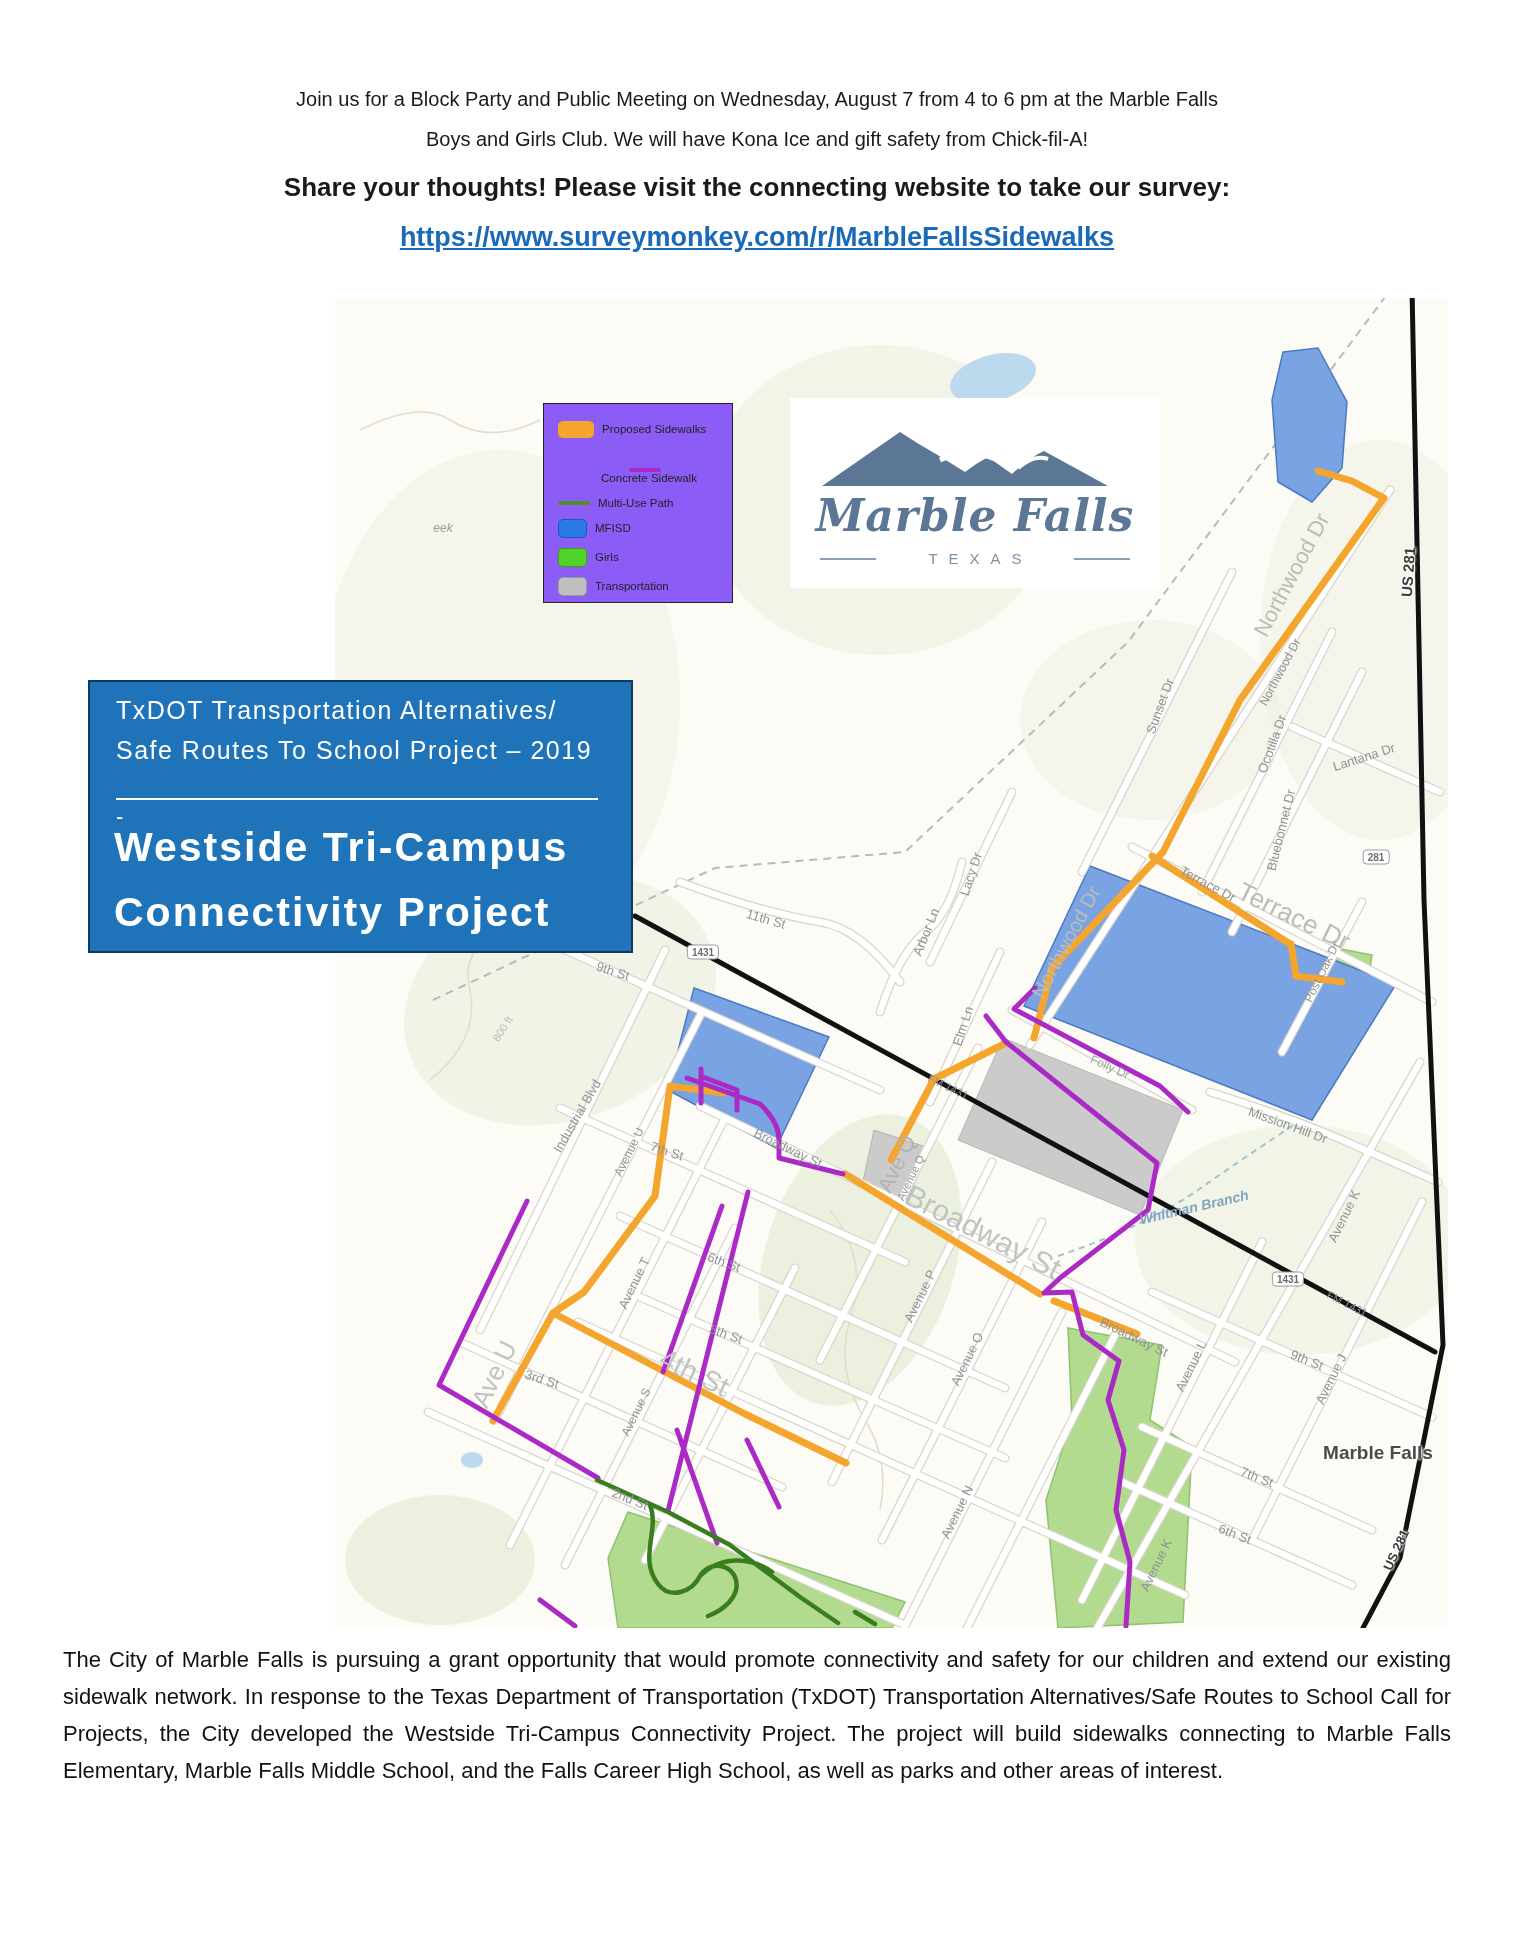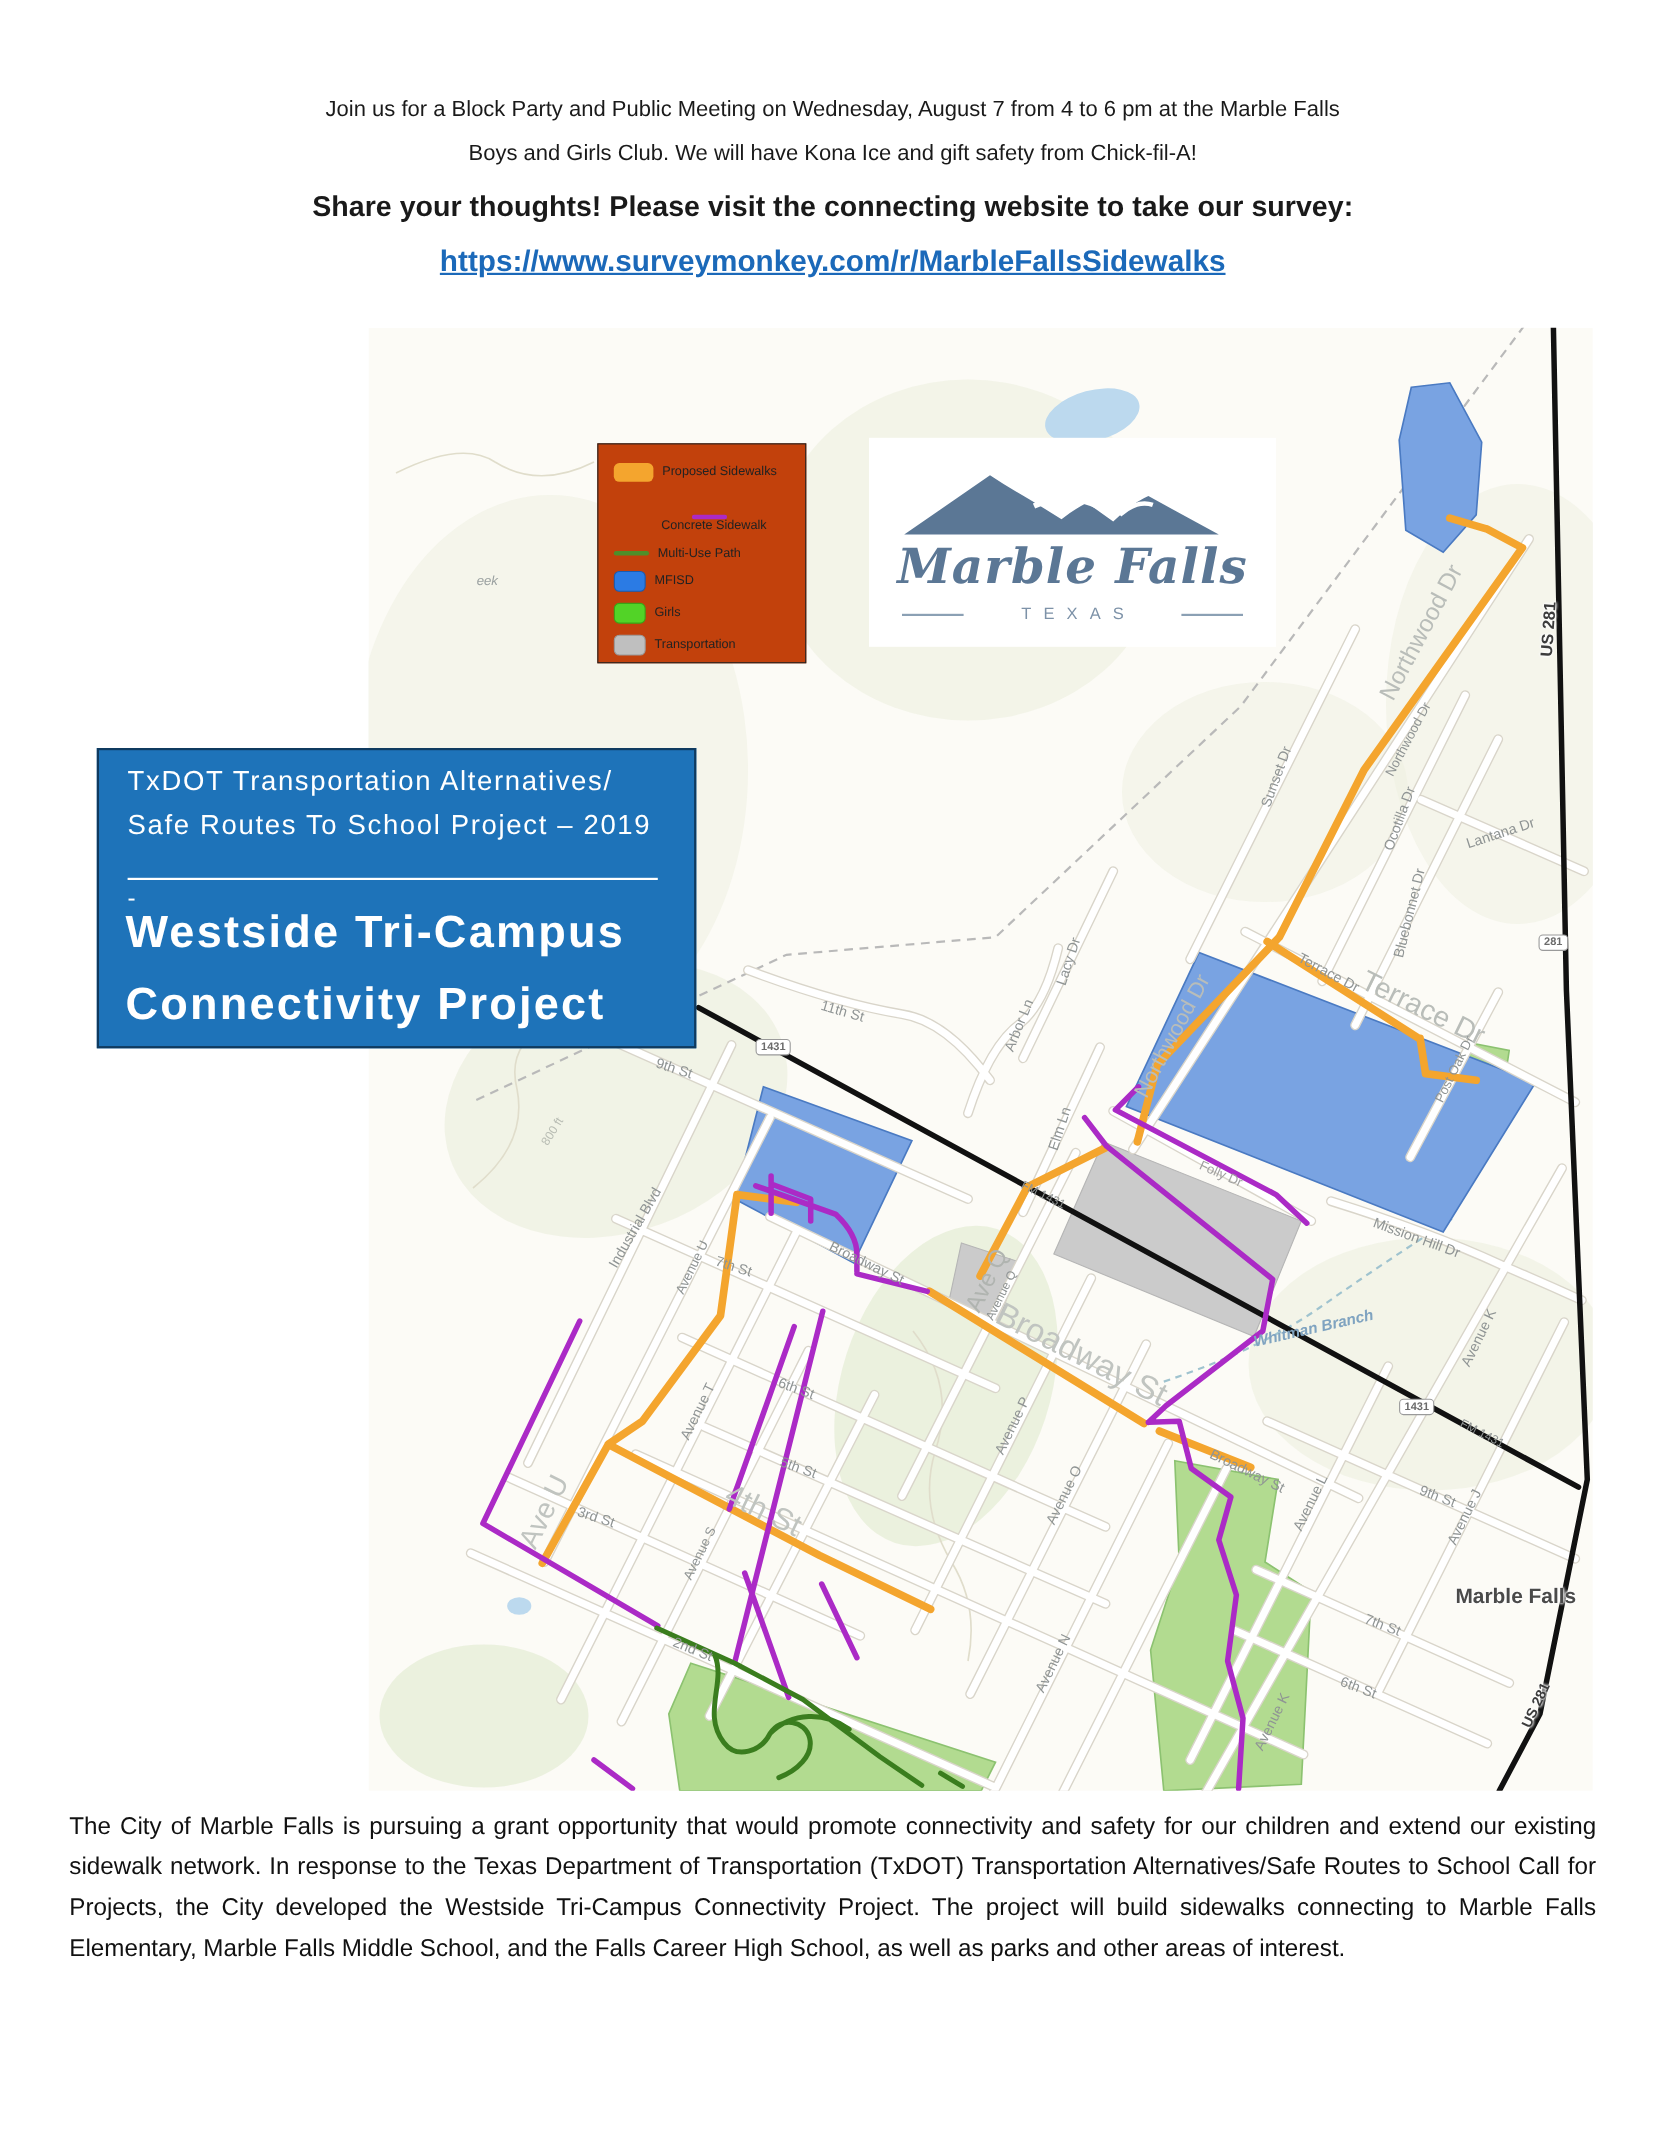--- a/index.html
+++ b/index.html
@@ -35,21 +35,21 @@
 
   
   .ml{position:absolute;z-index:2;white-space:nowrap;transform:translate(-50%,-50%) rotate(var(--r,0deg));
       font-family:"Liberation Sans",sans-serif;line-height:1;}
   .halo{font-weight:bold;text-shadow:0 0 3px #fff,0 0 3px #fff,0 0 3px #fff;}
   .shield{position:absolute;z-index:2;transform:translate(-50%,-50%);background:#ffffff;
       border:1.5px solid #9a9a9a;border-radius:4px;font-size:10px;color:#6b6b6b;
       padding:1px 4px;font-weight:bold;}
 
   
-  #legend{position:absolute;left:543px;top:403px;width:190px;height:200px;background:#c2410c;
+  #legend{position:absolute;left:543px;top:403px;width:190px;height:200px;background:#8b5cf6;
       border:1px solid #222;z-index:3;box-sizing:border-box;padding:12px 0 0 14px;}
   .lg-row{display:flex;align-items:center;height:18px;}
   .lg-label{font-size:11.5px;color:#222;margin-left:8px;}
   .sw-rect{width:36px;height:17px;border-radius:5px;flex:0 0 auto;}
   .sw-rect.small{width:27px;}
   .sw-line{width:32px;height:4px;border-radius:2px;flex:0 0 auto;}
   .mt-a{margin-top:4px;}.mt-b{margin-top:30px;flex-direction:column;}.mt-c{margin-top:8px;}.mt-d{margin-top:7px;}
   .mt-e{margin-top:11px;}.mt-f{margin-top:11px;}
 
   
@@ -189,21 +189,21 @@
   <div class="ml" style="left:1235px;top:1534px;--r:21deg;font-size:13px;color:#8f9494">6th St</div>
   <div class="ml" style="left:1288px;top:1125px;--r:20deg;font-size:13px;color:#8f9494">Mission Hill Dr</div>
   <div class="ml" style="left:1194px;top:1207px;--r:-13deg;font-size:14px;color:#7fa3c0;font-style:italic;font-weight:bold">Whitman Branch</div>
   <div class="ml" style="left:1110px;top:1067px;--r:24deg;font-size:12px;color:#9f9f9f">Folly Dr</div>
   <div class="ml halo" style="left:1378px;top:1452px;font-size:19px;color:#4a4a4a">Marble Falls</div>
   <div class="ml" style="left:948px;top:1087px;--r:26deg;font-size:11px;color:#8f9494">FM 1431</div>
   <div class="ml" style="left:1347px;top:1304px;--r:27deg;font-size:11px;color:#8f9494">FM 1431</div>
   <div class="ml halo" style="left:1396px;top:1550px;--r:-65deg;font-size:13px;color:#3c3c3c">US 281</div>
   <div class="shield" style="left:703px;top:952px">1431</div>
   <div class="shield" style="left:1288px;top:1279px">1431</div>
-  <div class="shield" style="left:1412px;top:857px">281</div>
+  <div class="shield" style="left:1376px;top:857px">281</div>
 </div>
 
 <div id="legend">
   <div class="lg-row mt-a">
     <span class="sw-rect" style="background:#f4a52e"></span>
     <span class="lg-label">Proposed Sidewalks</span>
   </div>
   <div class="lg-row mt-b">
     <span class="sw-line" style="background:#ab2ac6"></span>
     <span class="lg-label">Concrete Sidewalk</span>

